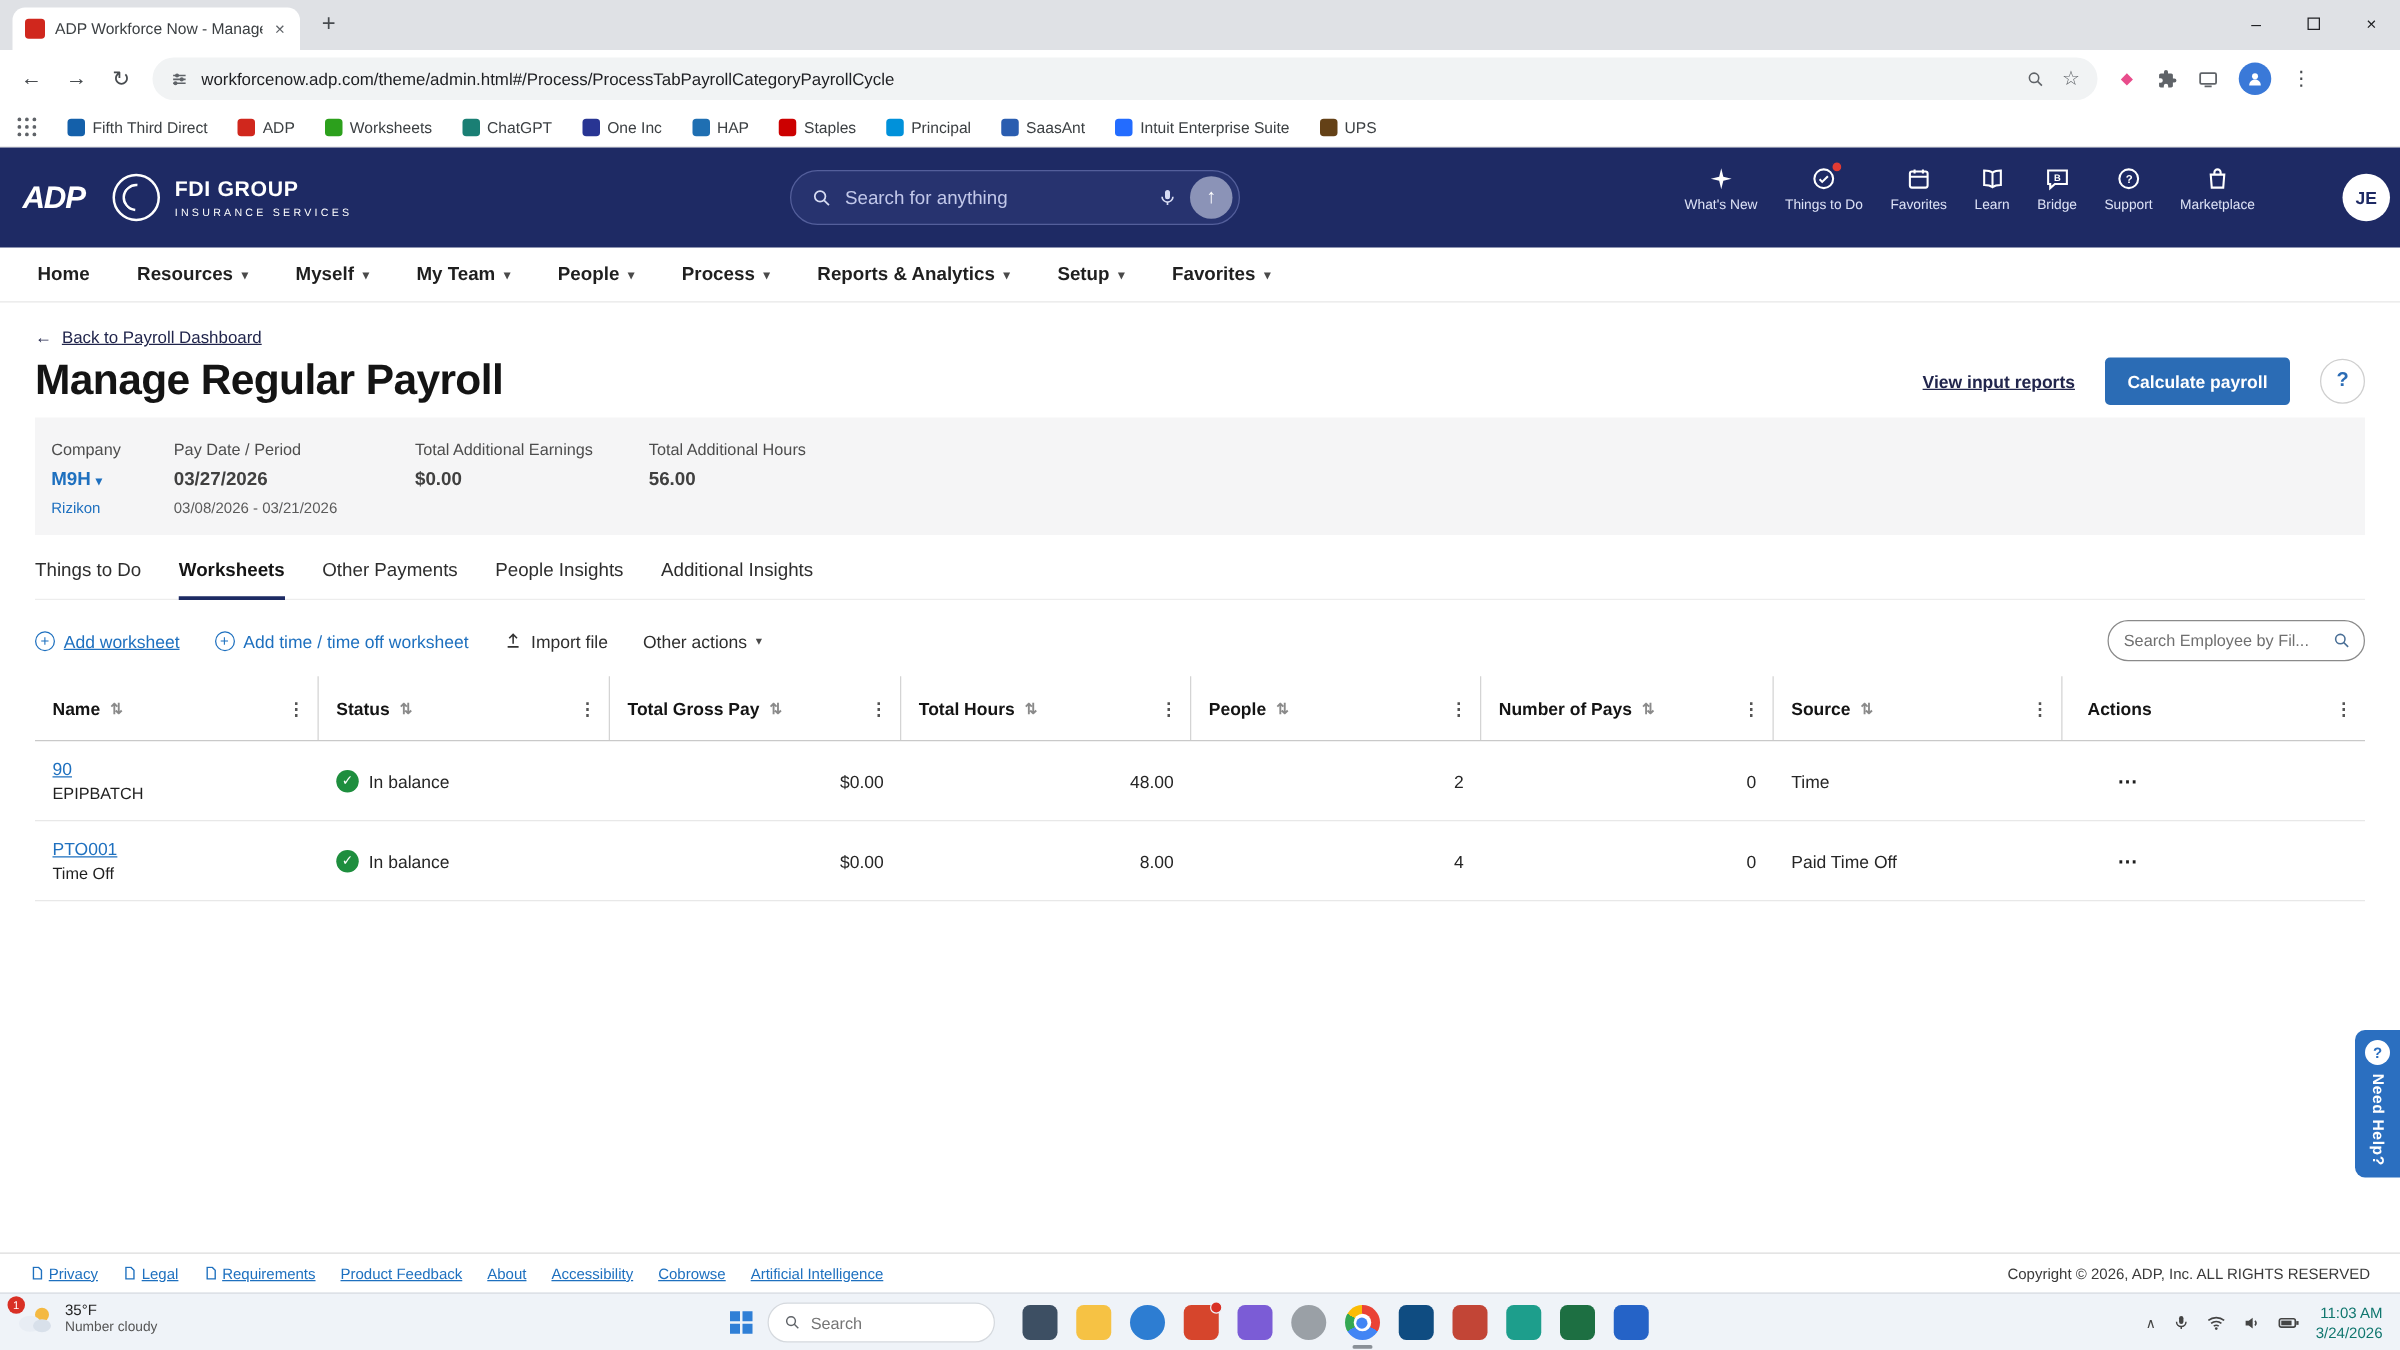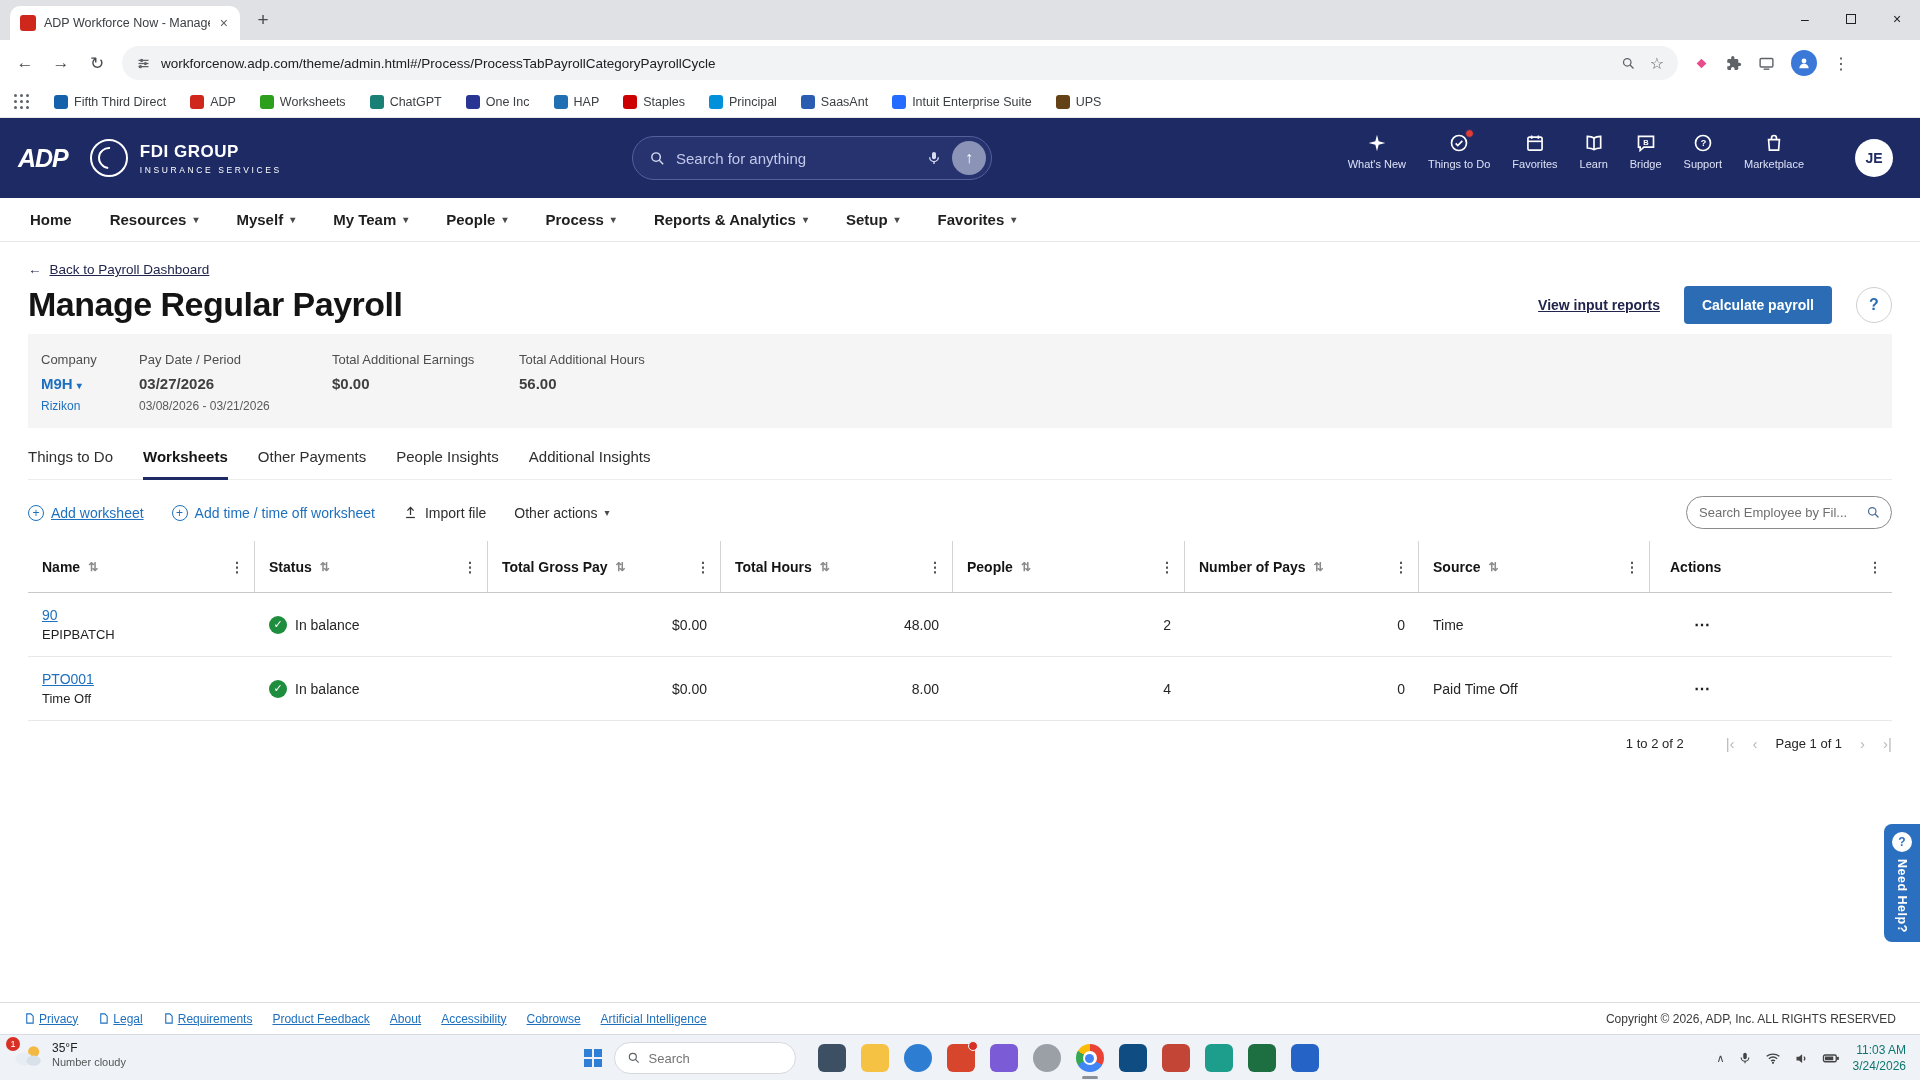--- a/index.html
+++ b/index.html
@@ -53,21 +53,21 @@
   .adp-search { position:absolute; left:632px; top:18px; width:360px; height:44px; background:#27336f;
     border:1px solid #545f9b; border-radius:22px; display:flex; align-items:center; padding:0 5px 0 16px; gap:10px; }
   .adp-search input { flex:1; background:transparent; border:none; outline:none; color:#e8ebff; font-size:15px; }
   .adp-search input::placeholder { color:#c2c8ea; }
   .search-go { width:34px; height:34px; border-radius:50%; background:#8b93b7; color:#fff; font-size:16px;
     display:flex; align-items:center; justify-content:center; flex:none; }
   .hdr-icons { position:absolute; right:116px; top:15px; display:flex; gap:22px; }
   .hdr-item { display:flex; flex-direction:column; align-items:center; gap:5px; font-size:11px; color:#dde2f6; position:relative; }
   .badge-dot { position:absolute; top:-4px; left:calc(50% + 6px); width:9px; height:9px; background:#e23b33;
     border:1.5px solid #1e2a64; border-radius:50%; }
-  .hdr-avatar { position:absolute; right:27px; top:21px; width:38px; height:38px; border-radius:50%;
+  .hdr-avatar { position:absolute; right:8px; top:21px; width:38px; height:38px; border-radius:50%;
     background:#fff; color:#1e2a64; font-weight:bold; font-size:14px; display:flex; align-items:center; justify-content:center; }
 
   
   .main-nav { height:44px; background:#fff; border-bottom:1px solid #e8e8e8; display:flex; align-items:center;
     padding:0 30px; gap:38px; font-size:15px; font-weight:600; color:#1f1f1f; }
   .nav-item { display:flex; align-items:center; gap:7px; white-space:nowrap; }
   .nav-caret { font-size:10px; color:#4a4a4a; }
 
   
   .content { padding:0 28px; }
@@ -587,28 +587,20 @@
       </div>
       <div class="td num">$0.00</div>
       <div class="td num">8.00</div>
       <div class="td num">4</div>
       <div class="td num">0</div>
       <div class="td">Paid Time Off</div>
       <div class="td row-kebab">⋯</div>
     </div>
   </div>
 
-  <div class="pagination">
-    <span class="pg-range">1 to 2 of 2</span>
-    <span class="pg-ic">|‹</span>
-    <span class="pg-ic">‹</span>
-    <span>Page 1 of 1</span>
-    <span class="pg-ic">›</span>
-    <span class="pg-ic">›|</span>
-  </div>
 </div>
 
 <div class="need-help">
   <span class="nh-circle">?</span>
   <span class="nh-text">Need Help?</span>
 </div>
 
 <div class="site-footer">
   <span class="f-link">
       <svg viewBox="0 0 24 24" width="11" height="11">

